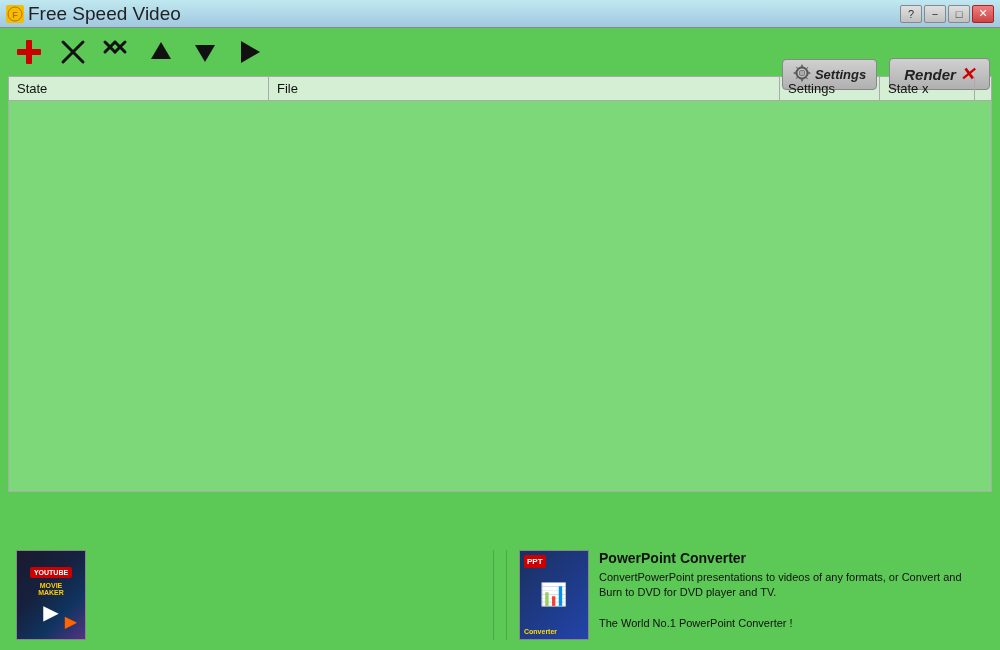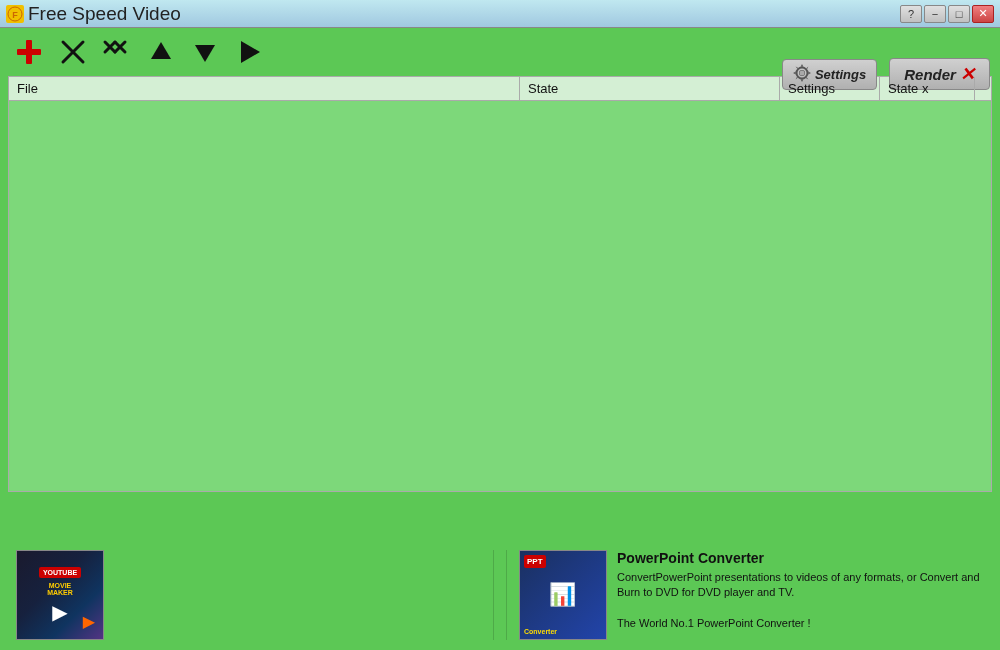--- a/index.html
+++ b/index.html
@@ -173,21 +173,21 @@
       padding: 8px 16px;
       gap: 12px;
     }
     .promo-item {
       display: flex;
       align-items: flex-start;
       gap: 10px;
       flex: 1;
     }
     .promo-img {
-      width: 88px;
+      width: 70px;
       height: 90px;
       flex-shrink: 0;
       border: 1px solid #888;
       overflow: hidden;
       position: relative;
     }
     .promo-text {
       flex: 1;
     }
     .promo-title {
@@ -352,22 +352,22 @@
 
     <div id="render-btn">
       <span>Render</span>
       <span class="render-x-icon" style="color:#cc0000;font-size:18px;font-weight:bold;">✕</span>
     </div>
   </div>
 </div>
 
 <div id="file-list-container">
   <div id="file-list-header">
+    <div class="col-header col-state">State</div>
     <div class="col-header col-file">File</div>
-    <div class="col-header col-state">State</div>
     <div class="col-header col-duration">Settings</div>
     <div class="col-header col-speed">State x</div>
     <div class="col-header col-extra"></div>
   </div>
   <div id="file-list-body">
     
   </div>
 </div>
 
 <div id="promo-area">

